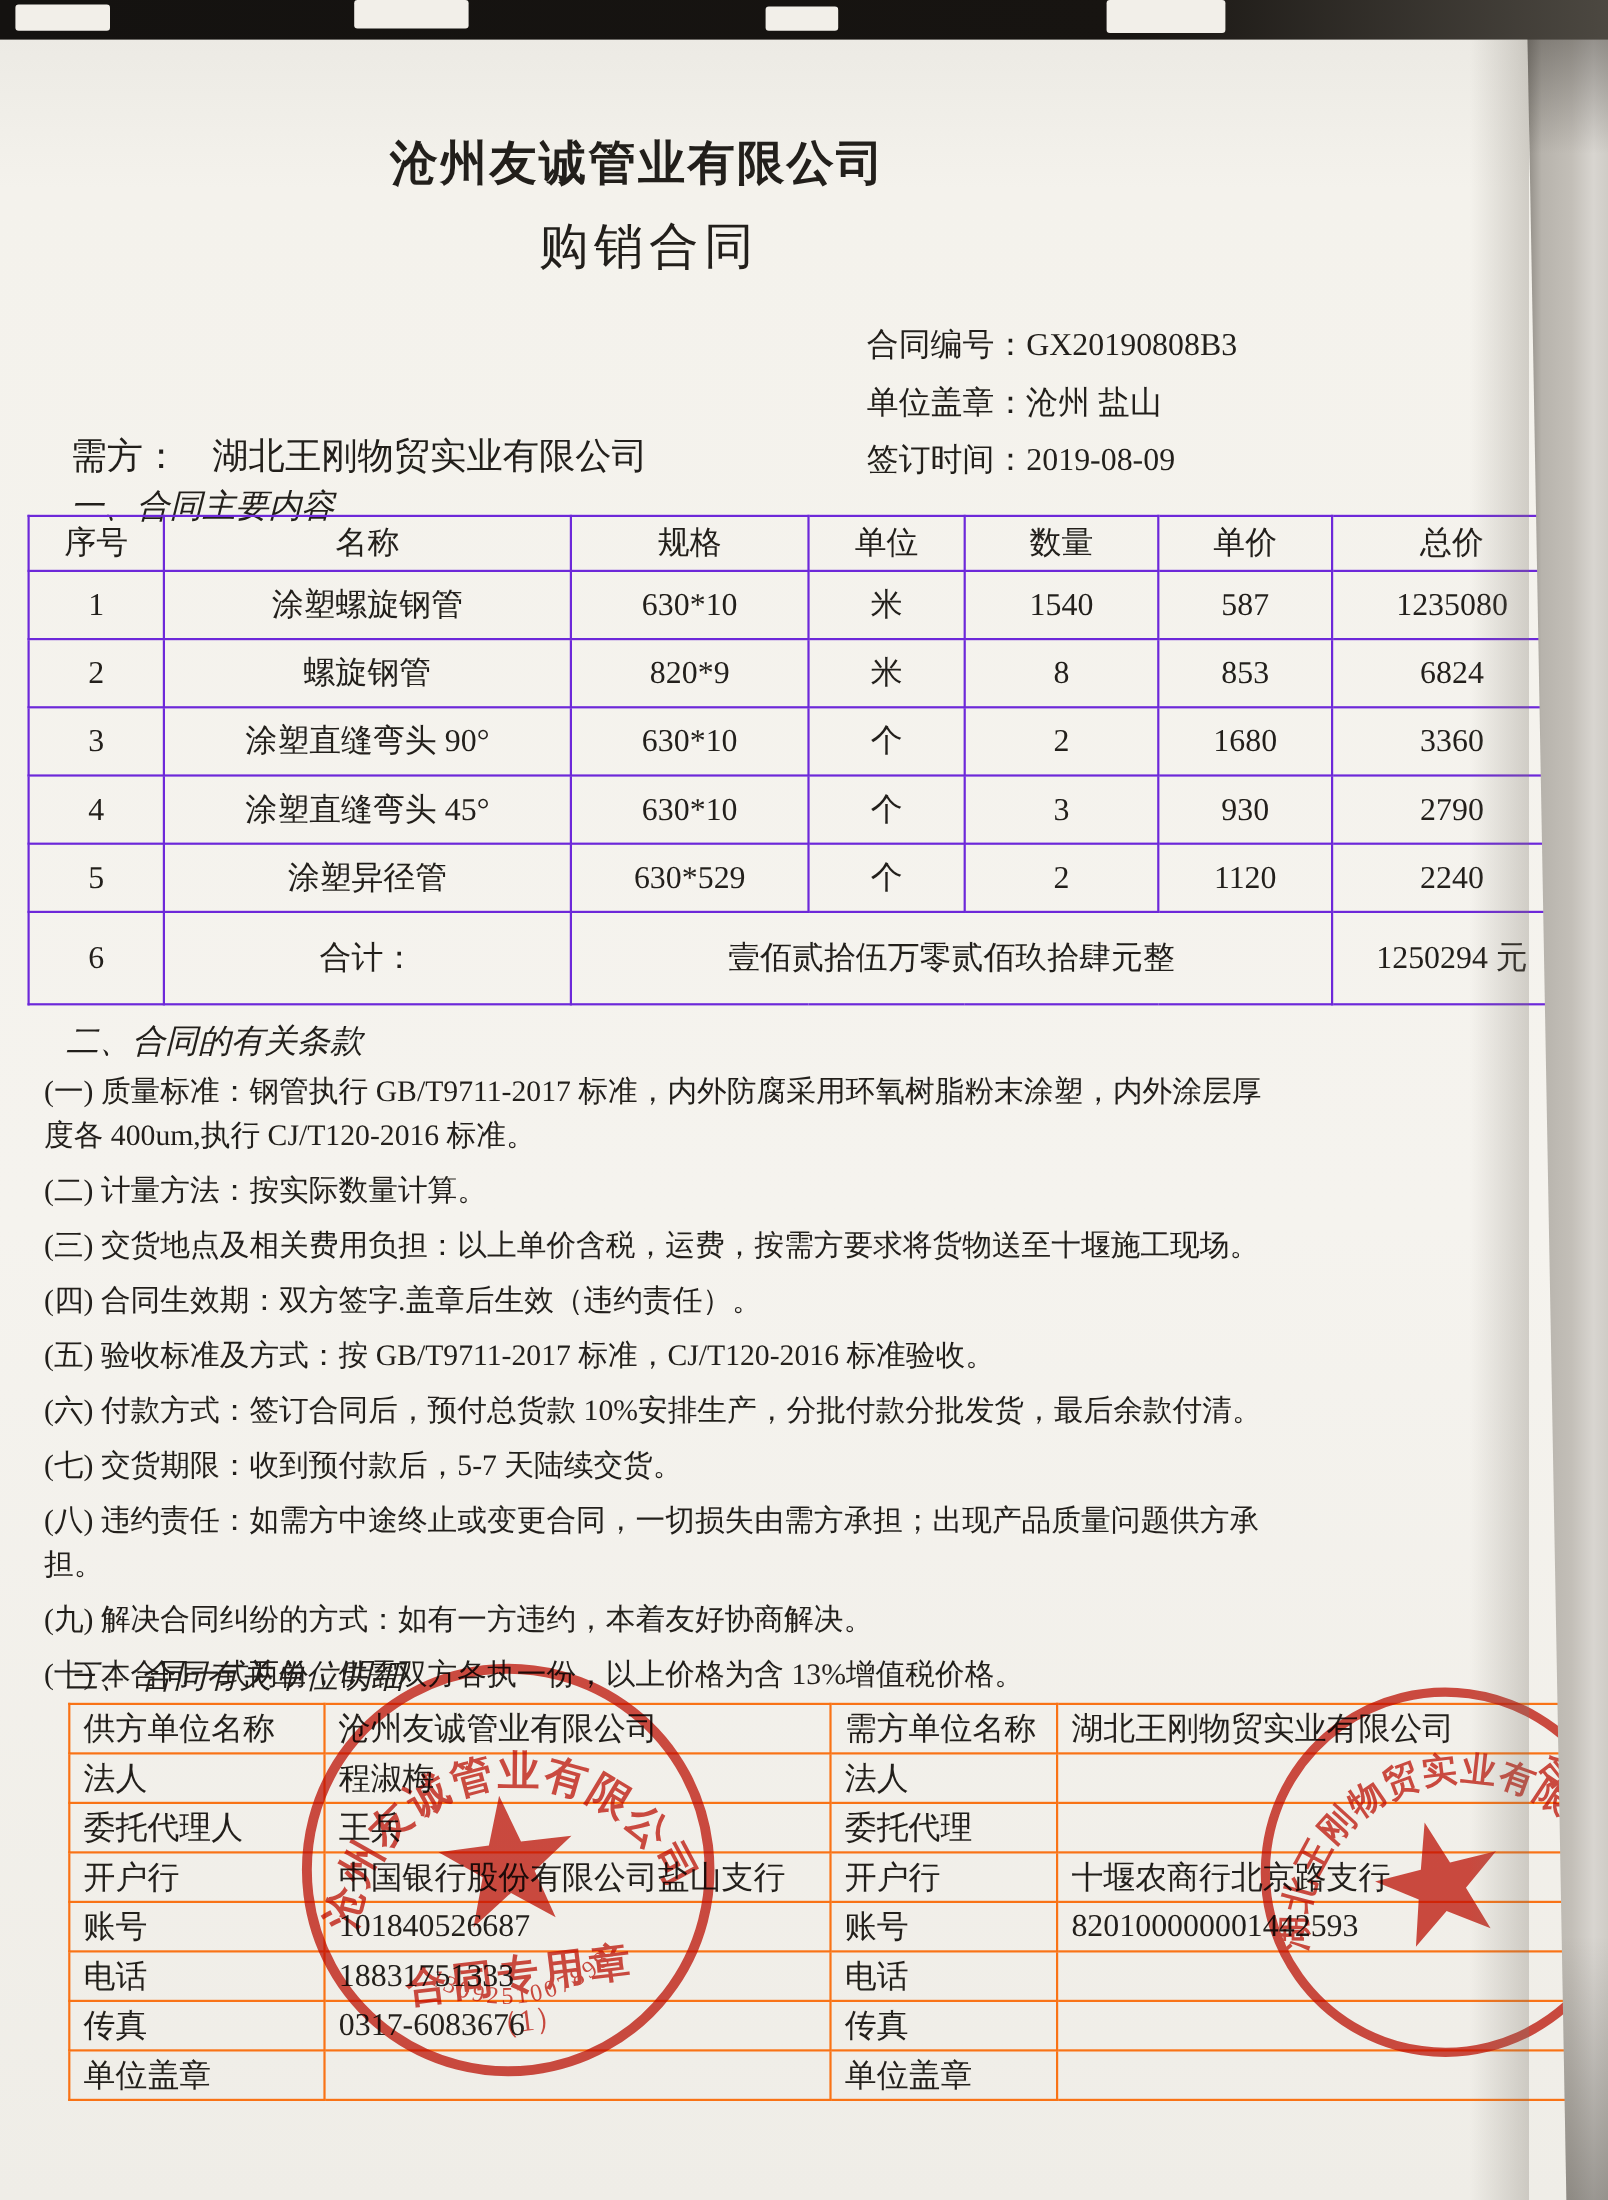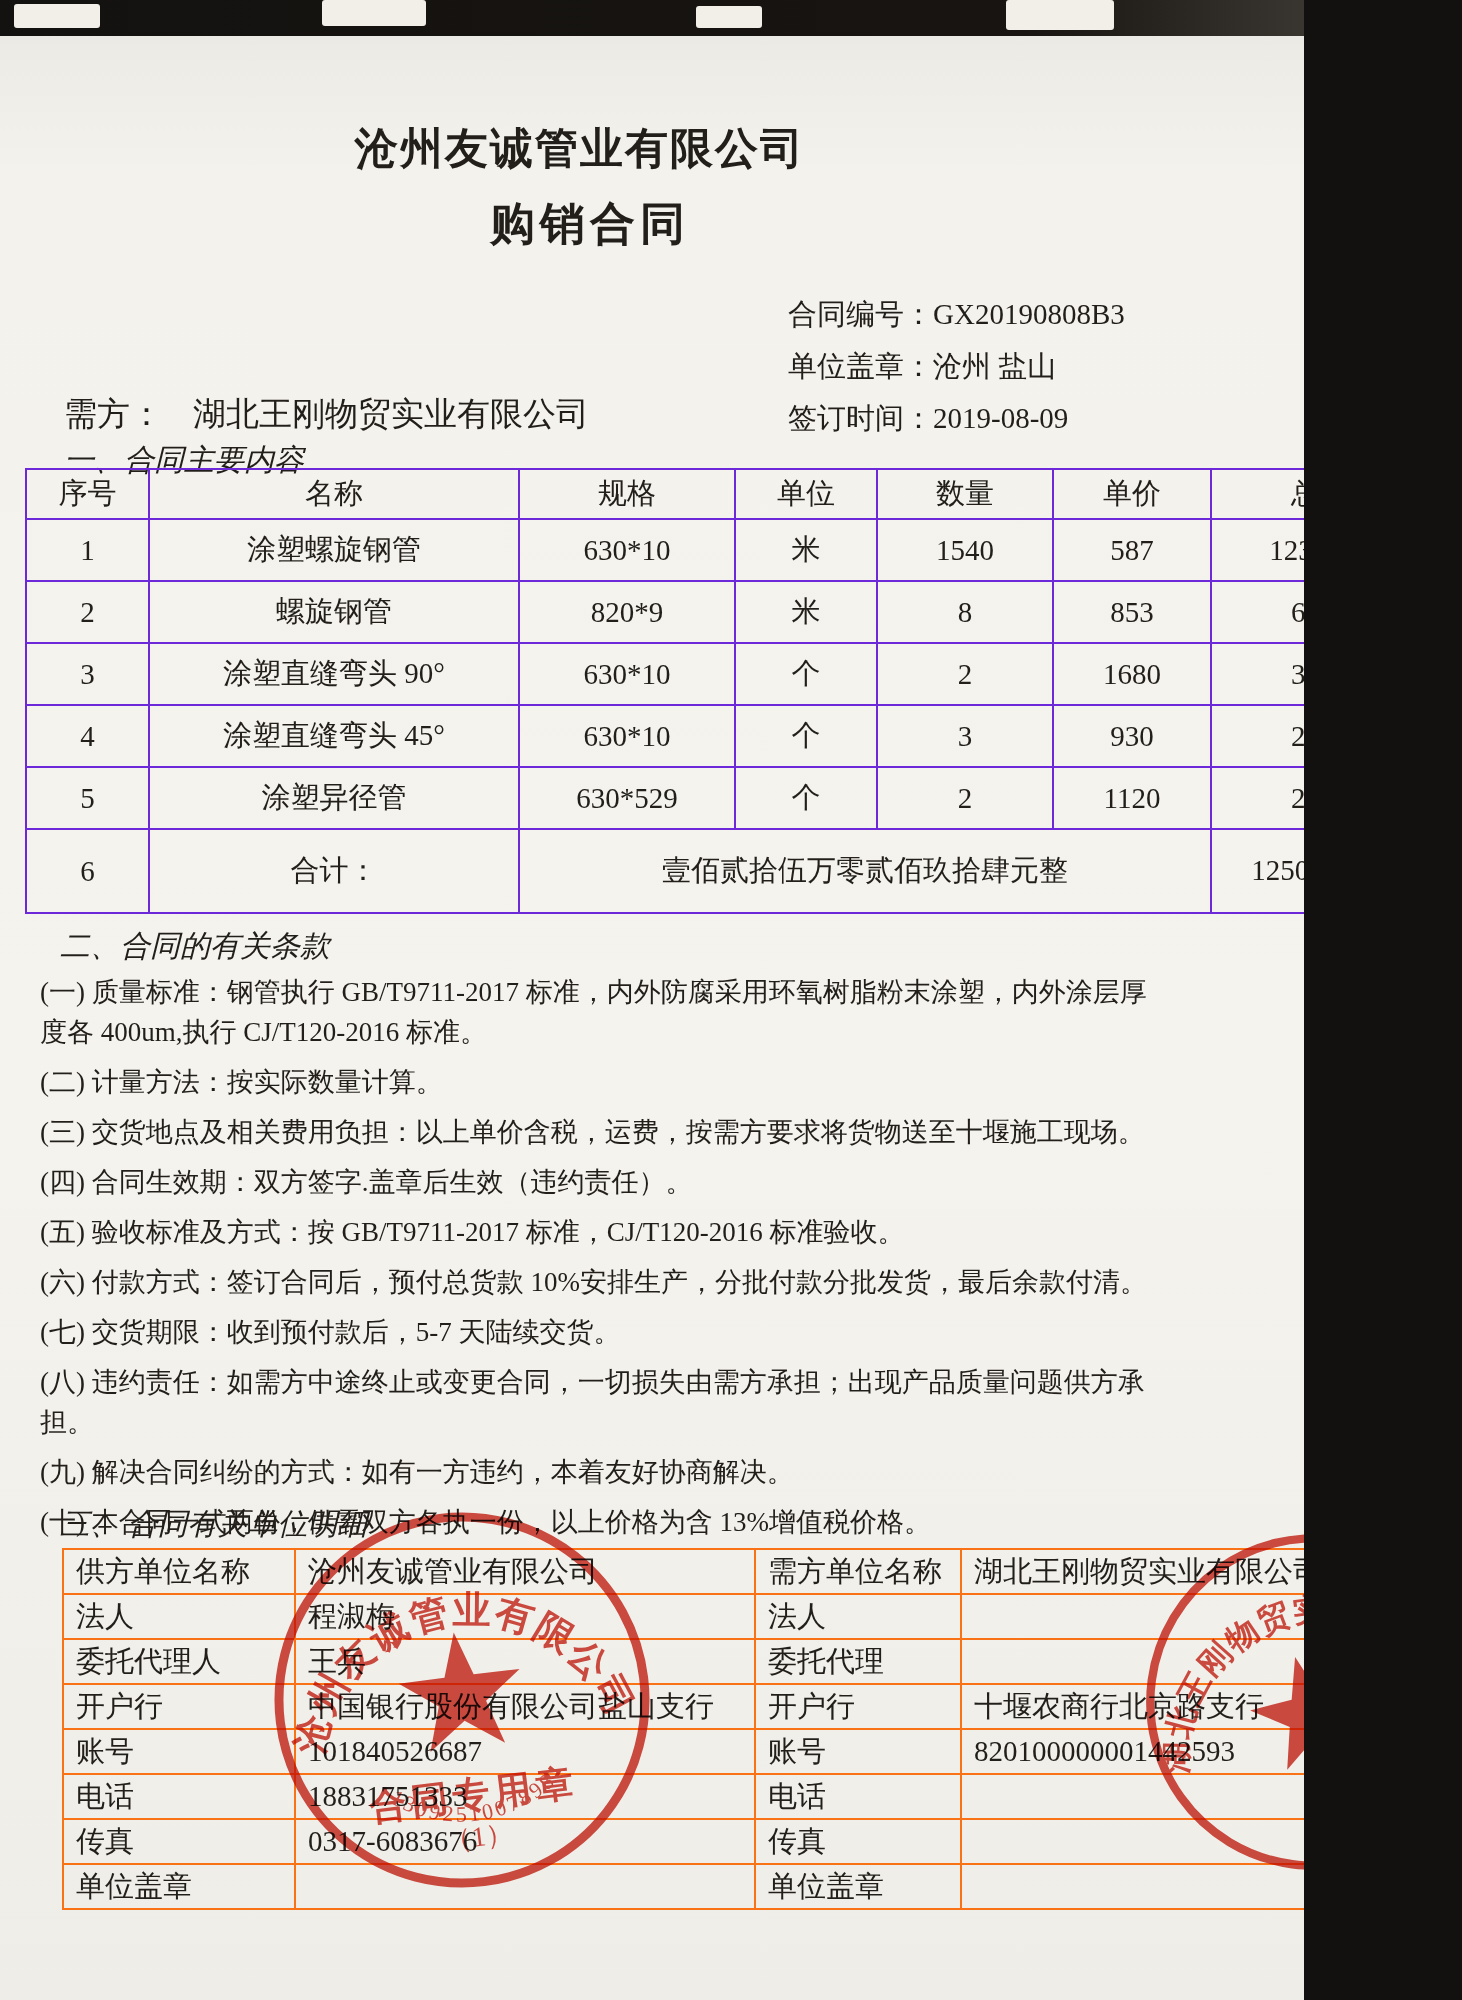--- a/index.html
+++ b/index.html
@@ -1,16 +1,16 @@
 <!DOCTYPE html>
 <html><head>
 <meta charset="utf-8">
 <style>
   html,body{margin:0;padding:0;background:#121110;}
-  .scan{position:relative;width:1304px;height:2000px;overflow:hidden;
+  .scan{position:relative;width:1462px;height:2000px;overflow:hidden;
         background:#7dd3fc;font-family:"Liberation Serif","DejaVu Serif",serif;color:#221f1b;}
   .paper-bg{position:absolute;left:0;top:34px;width:1462px;height:1966px;
         background:linear-gradient(180deg,#eceae4 0%,#f4f2ec 7%,#f5f3ee 55%,#efede7 100%);}
   
   .top-strip{position:absolute;left:0;top:0;width:1462px;height:36px;z-index:11;
         background:linear-gradient(90deg,#141210 0%,#171411 70%,#4c4841 100%);}
   .patch{position:absolute;background:#f2efe9;border-radius:3px;}
   .patch.p1{left:14px;top:4px;width:86px;height:24px;}
   .patch.p2{left:322px;top:0;width:104px;height:26px;}
   .patch.p3{left:696px;top:6px;width:66px;height:22px;}
@@ -20,21 +20,21 @@
         background:linear-gradient(90deg,rgba(124,118,108,0) 0%,rgba(124,118,108,.30) 100%);}
   .right-band{position:absolute;left:1388px;top:0;width:74px;height:2000px;z-index:7;
         background:linear-gradient(90deg,#8e8a83 0%,#b7b3ac 18%,#c3bfb8 55%,#d8d5d0 82%,#cfccc6 100%);
         clip-path:polygon(0 0,74px 0,74px 2000px,36px 2000px);}
   .right-band::after{content:"";position:absolute;inset:0;
         background:linear-gradient(180deg,rgba(52,48,43,.55) 0%,rgba(52,48,43,0) 7%,rgba(80,76,70,0) 88%,rgba(80,76,70,.45) 100%);}
   
   .company-title{position:absolute;left:0;top:120px;width:1160px;text-align:center;z-index:3;
         font-size:43px;font-weight:700;letter-spacing:2px;}
   .doc-title{position:absolute;left:0;top:194px;width:1180px;text-align:center;z-index:3;
-        font-size:45px;font-weight:700;letter-spacing:5px;}
+        font-size:45px;font-weight:400;letter-spacing:5px;}
   .party{position:absolute;left:64px;z-index:3;font-size:33px;}
   .party.supplier{top:298px;}
   .party.buyer{top:392px;}
   .party .pname{margin-left:8px;}
   .party.buyer .pname{margin-left:30px;}
   .meta{position:absolute;left:788px;top:288px;z-index:3;font-size:29px;line-height:52px;white-space:nowrap;}
   .sec-heading{position:absolute;z-index:3;font-size:30px;font-style:italic;}
   .h1{left:64px;top:440px;}
   .h2{left:60px;top:926px;}
   .h3{left:60px;top:1504px;}

